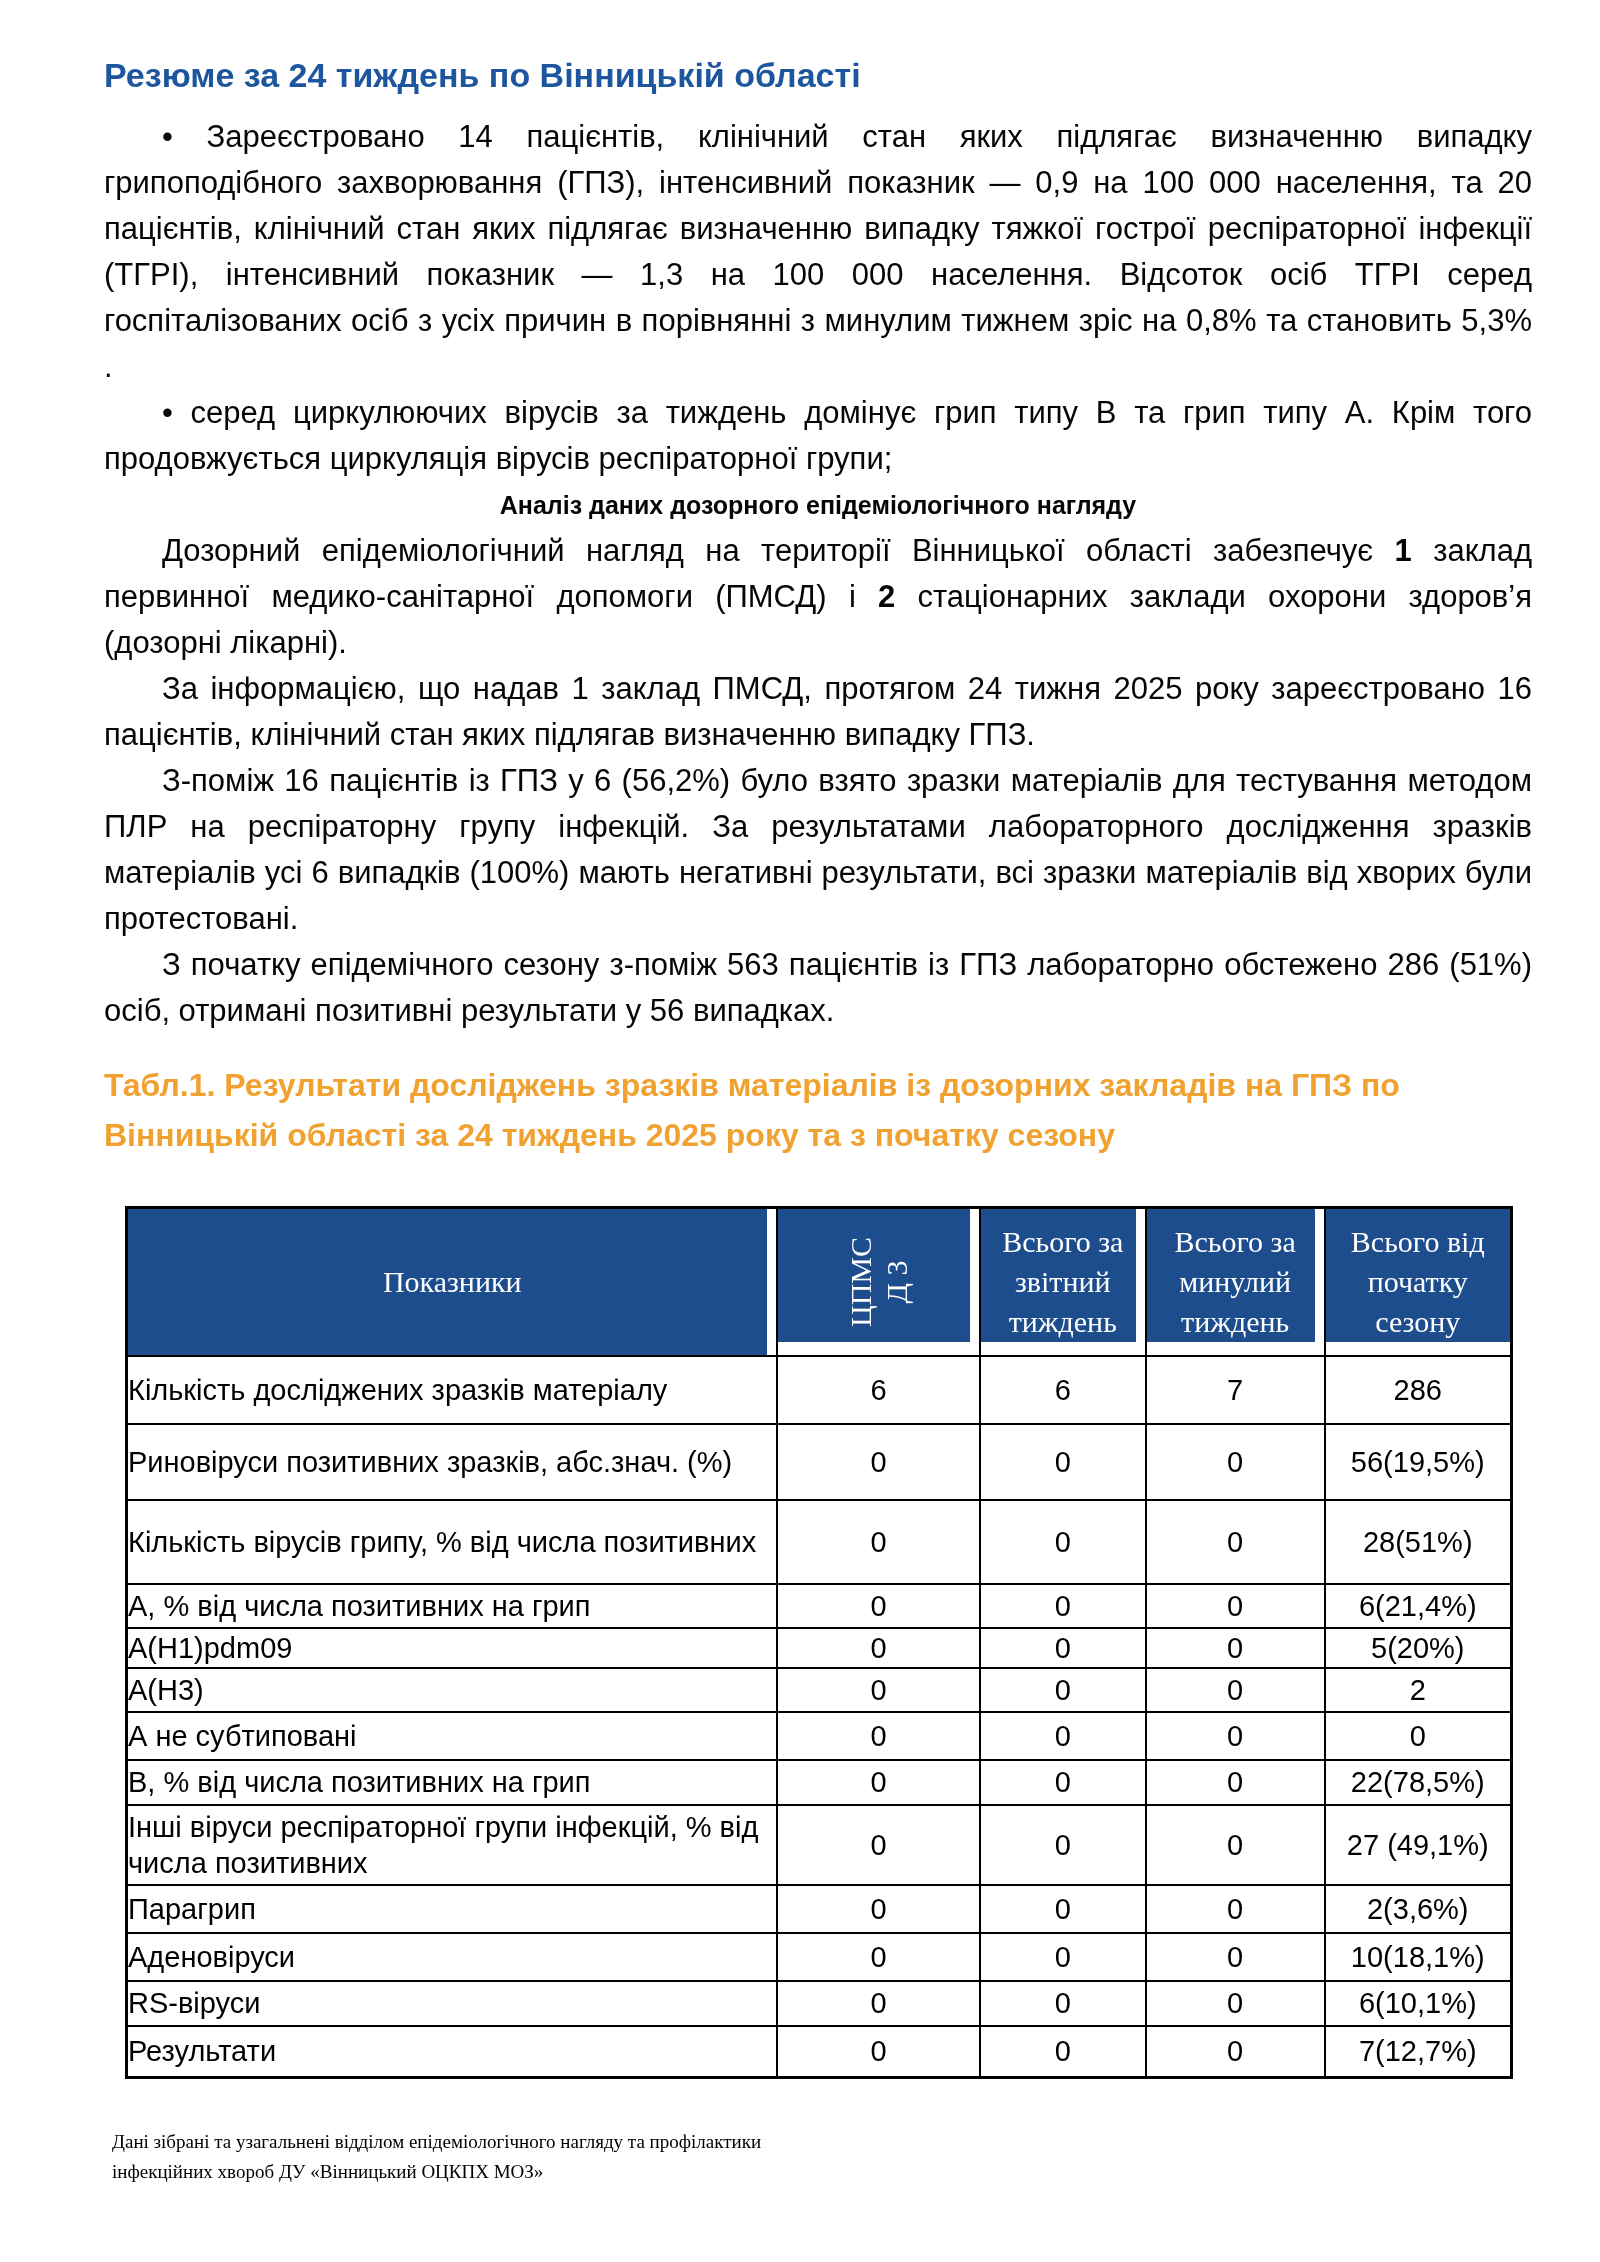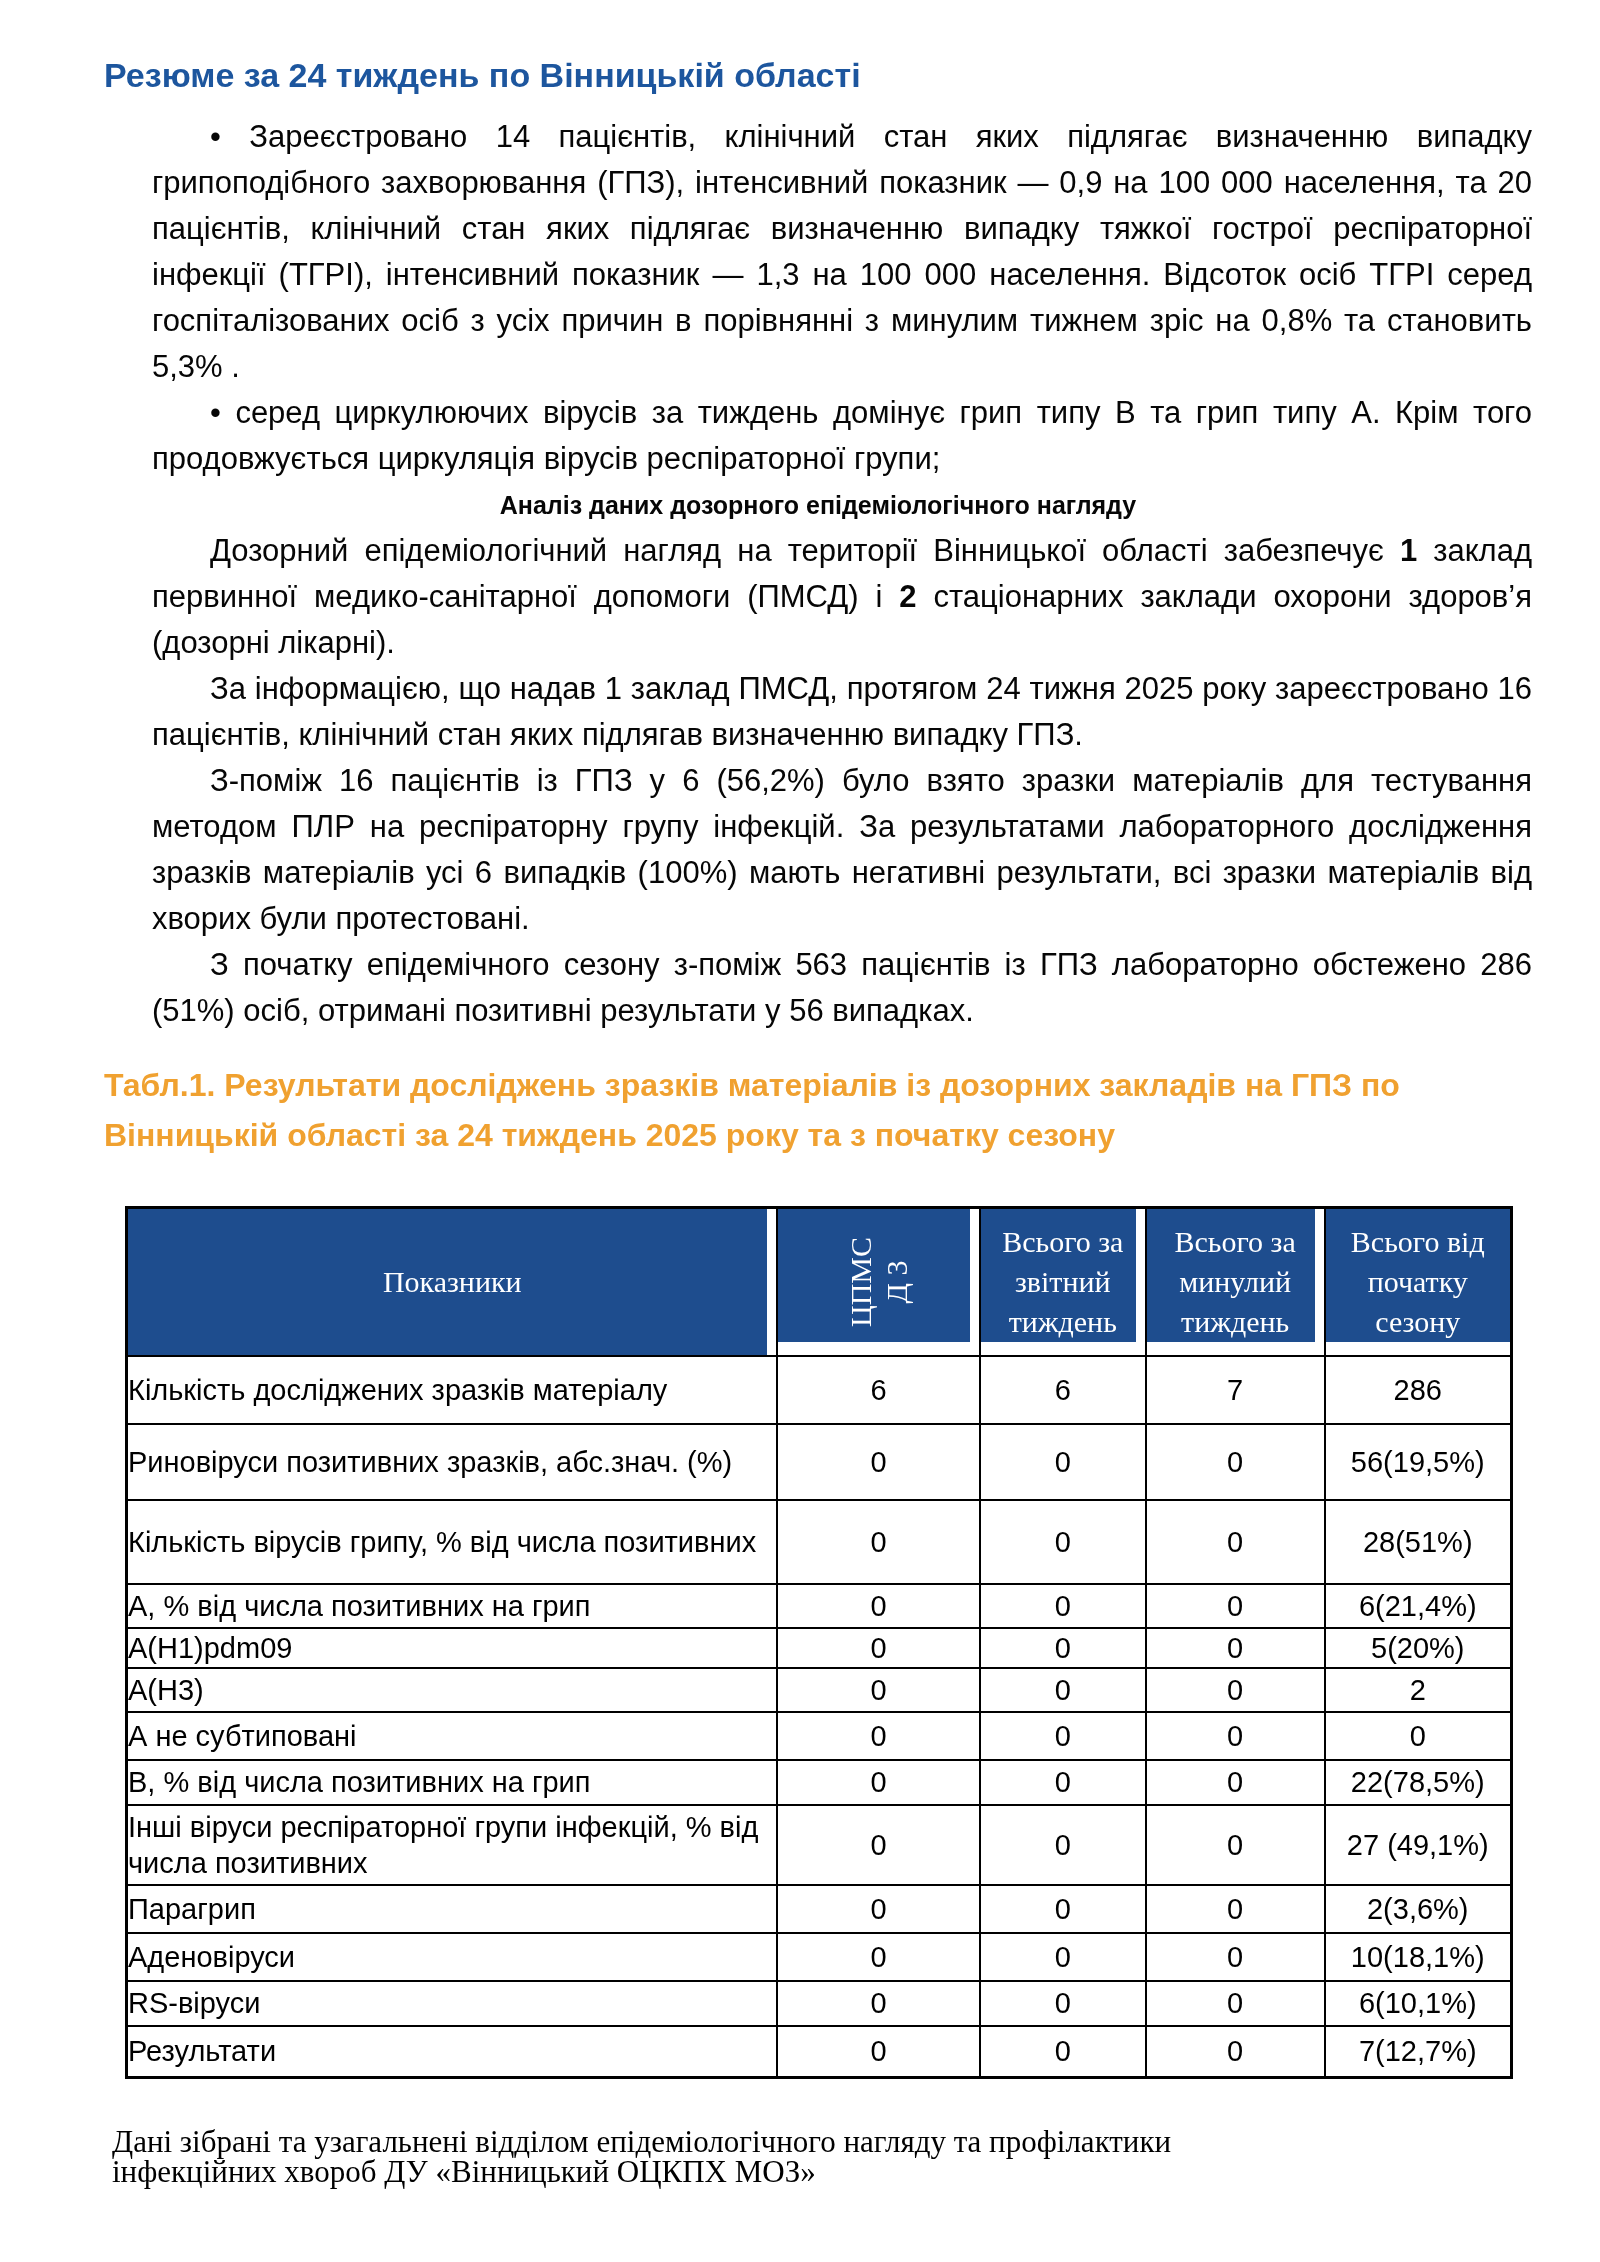--- a/index.html
+++ b/index.html
@@ -21,21 +21,21 @@
     color:#1d569e;
     line-height:46px;
   }
   .para{
     margin:0;
     font-size:31px;
     line-height:46px;
     text-align:justify;
     color:#060606;
   }
-  .para.indented{ text-indent:58px;margin-left:48px; }
+  .para.indented{ text-indent:58px; }
   .subheading{
     margin:0;
     font-size:25px;
     line-height:46px;
     font-weight:bold;
     text-align:center;
     color:#060606;
   }
   .bold-num{ font-weight:bold; }
   .table-caption{
@@ -99,21 +99,21 @@
   td.label-cell{
     text-align:left;
     padding-left:13px;
     padding-right:10px;
   }
   td.value-cell{ text-align:center; }
   .footnote{
     margin-top:48px;
     margin-left:8px;
     font-family:"Liberation Serif", "DejaVu Serif", serif;
-    font-size:31px;
+    font-size:19px;
     line-height:30px;
     color:#000;
   }
   .footnote div{ display:block; }
 </style>
 </head>
 <body>
 
 <div class="page">
 

